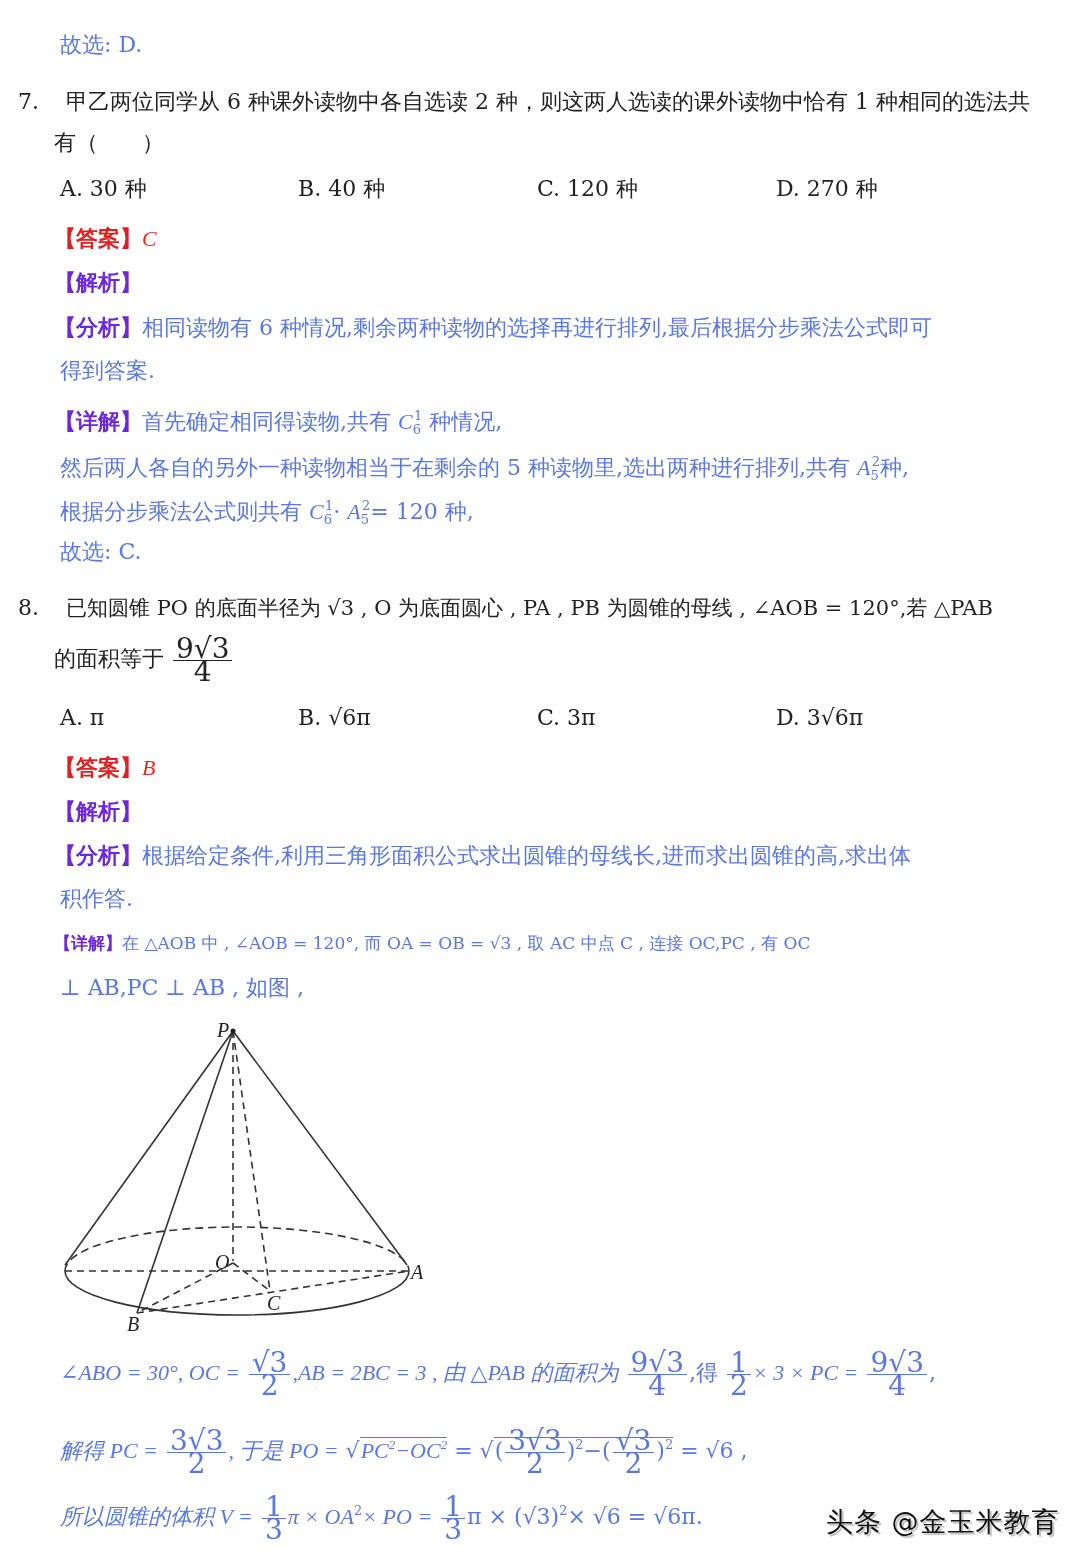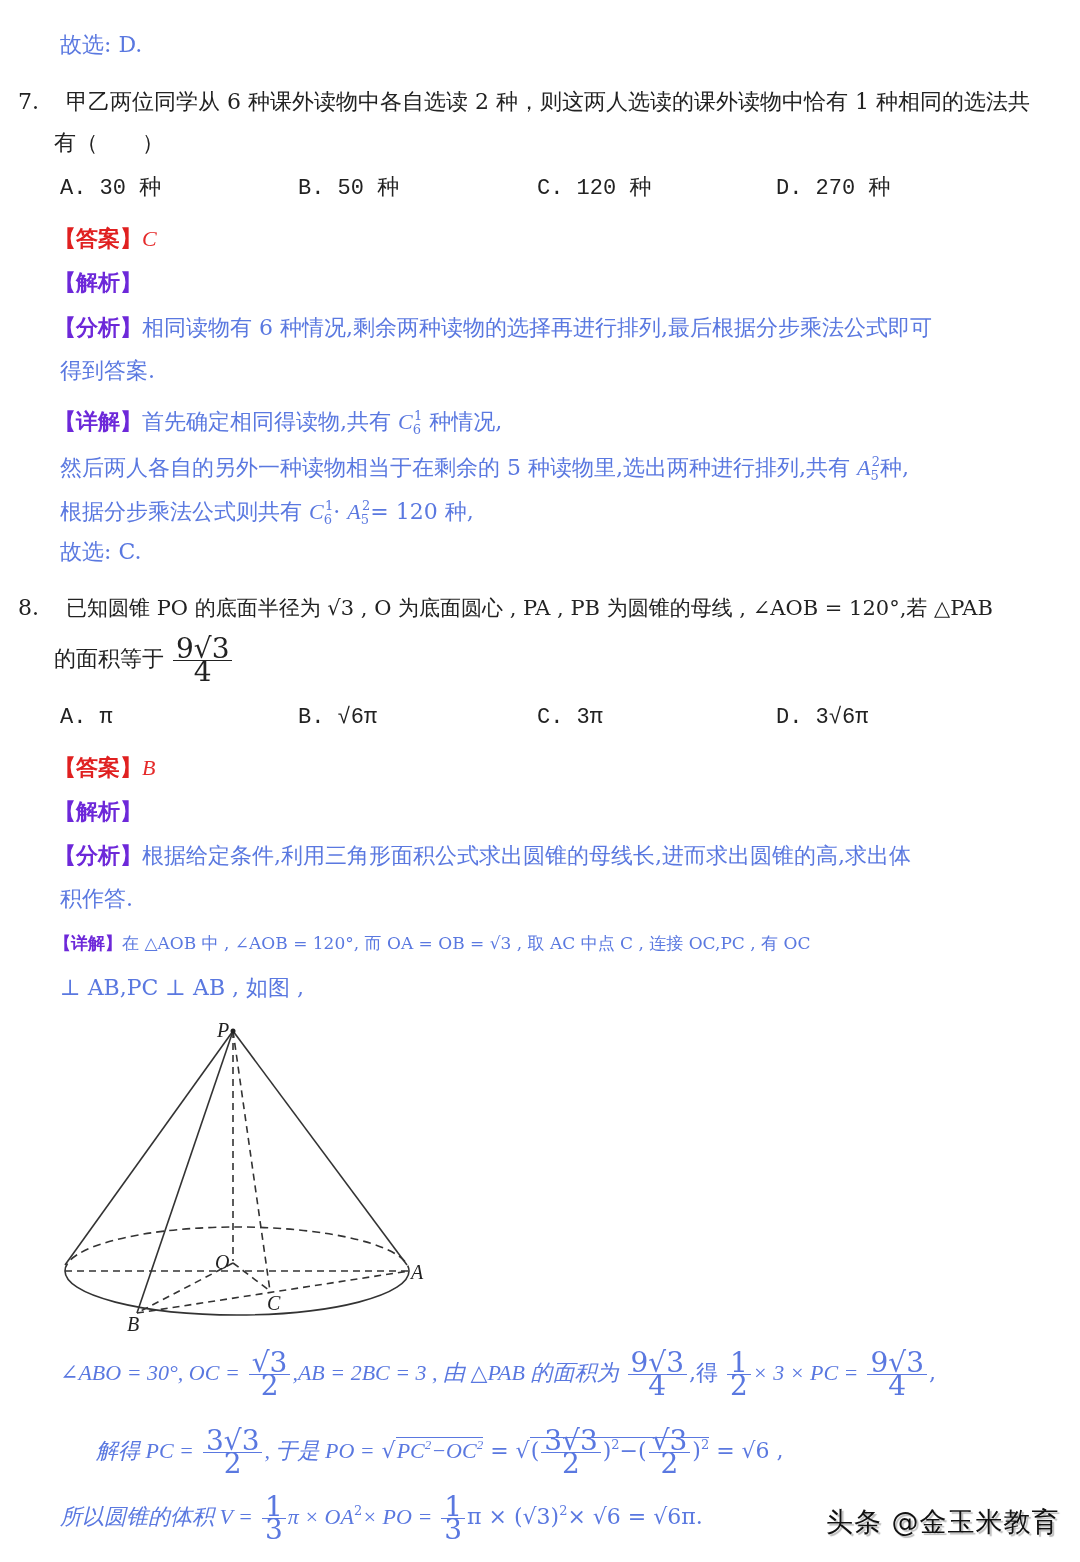--- a/index.html
+++ b/index.html
@@ -15,34 +15,34 @@
   .bracket { color: #6d28d9; font-weight: bold; }
   .rbracket { color: #e02020; font-weight: bold; }
   i, .it { font-style: italic; font-family: "Liberation Serif", "DejaVu Serif", serif; }
   .num { position: absolute; font-size: 22px; line-height: 30px; }
   .frac { display: inline-flex; flex-direction: column; align-items: center; vertical-align: middle; font-size: 28px; line-height: 22px; margin: 0 2px; }
   .frac .n { border-bottom: 1.5px solid currentColor; padding: 0 3px; }
   .frac .d { padding: 0 3px; }
   .sqrt { border-top: 1.5px solid currentColor; padding-left: 1px; }
   .sub { font-size: 13px; vertical-align: -5px; }
   .sup { font-size: 13px; vertical-align: 9px; }
-  .opt { position: absolute; font-size: 22px; line-height: 30px; font-family: Liberation Mono, monospace; }
+  .opt { position: absolute; font-size: 22px; line-height: 30px; }
   .watermark { position: absolute; left: 826px; top: 1504px; font-family: "DejaVu Sans", sans-serif; font-size: 27px; color: #111; text-shadow: 2px 2px 1px #bbb; letter-spacing: 1px; }
   svg text { font-family: "Liberation Serif", serif; font-style: italic; font-size: 20px; fill: #222; }
 </style>
 </head>
 <body>
 
 <div class="line blue" style="left:60px; top:30px;">故选: D.</div>
 
 <div class="num black" style="left:18px; top:87px;">7.</div>
 <div class="line black" style="left:66px; top:87px;">甲乙两位同学从 6 种课外读物中各自选读 2 种，则这两人选读的课外读物中恰有 1 种相同的选法共</div>
 <div class="line black" style="left:54px; top:128px;">有（　　）</div>
 <div class="opt black" style="left:60px; top:174px;">A. 30 种</div>
-<div class="opt black" style="left:298px; top:174px;">B. 50 种</div>
+<div class="opt black" style="left:298px; top:174px;">B. 40 种</div>
 <div class="opt black" style="left:537px; top:174px;">C. 120 种</div>
 <div class="opt black" style="left:776px; top:174px;">D. 270 种</div>
 
 <div class="line" style="left:54px; top:223px;">
   <span class="rbracket">【答案】</span><span class="red it">C</span>
 </div>
 <div class="line bracket" style="left:54px; top:267px;">【解析】</div>
 <div class="line blue" style="left:54px; top:312px;">
   <span class="bracket">【分析】</span><span>相同读物有 6 种情况,剩余两种读物的选择再进行排列,最后根据分步乘法公式即可</span>
 </div>
@@ -124,21 +124,21 @@
   <span class="frac">
       <span class="n">1</span>
       <span class="d">2</span>
     </span><span class="it">× 3 × PC =</span>
   <span class="frac">
       <span class="n">9√3</span>
       <span class="d">4</span>
     </span><span>,</span>
 </div>
 
-<div class="line blue" style="left:60px; top:1418px; line-height:54px;margin-left:36px;">
+<div class="line blue" style="left:60px; top:1418px; line-height:54px;">
   <span class="it">解得 PC =</span>
   <span class="frac">
       <span class="n">3√3</span>
       <span class="d">2</span>
     </span><span class="it">, 于是 PO =</span>
   √<span class="sqrt it">PC<span class="sup">2</span>−OC<span class="sup">2</span></span>
   <span>=</span>
   √<span class="sqrt">(<span class="frac">
         <span class="n">3√3</span>
         <span class="d">2</span>

